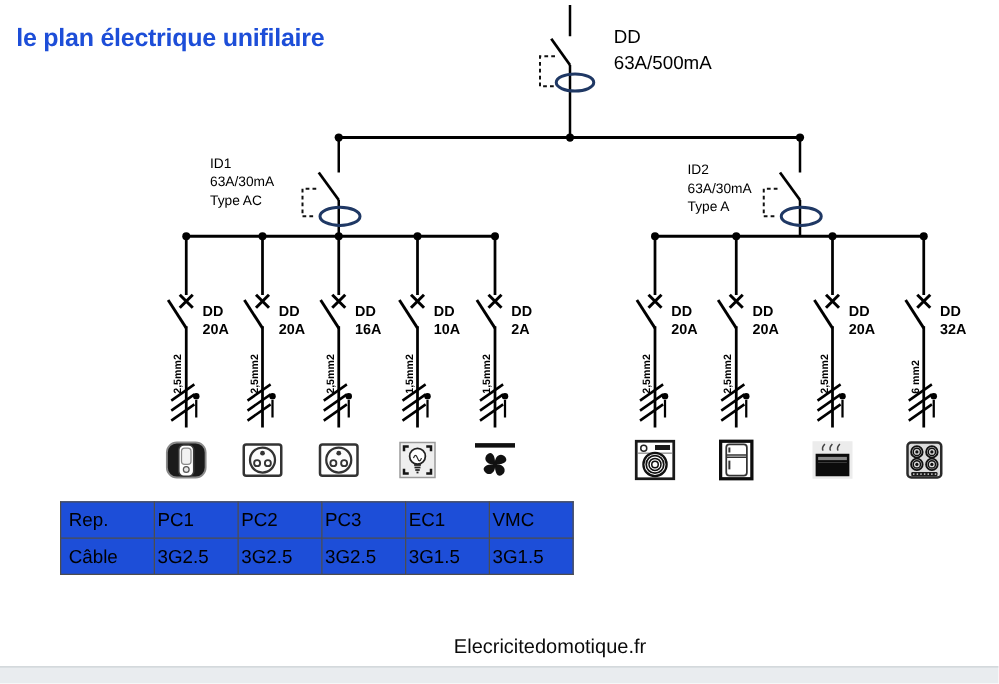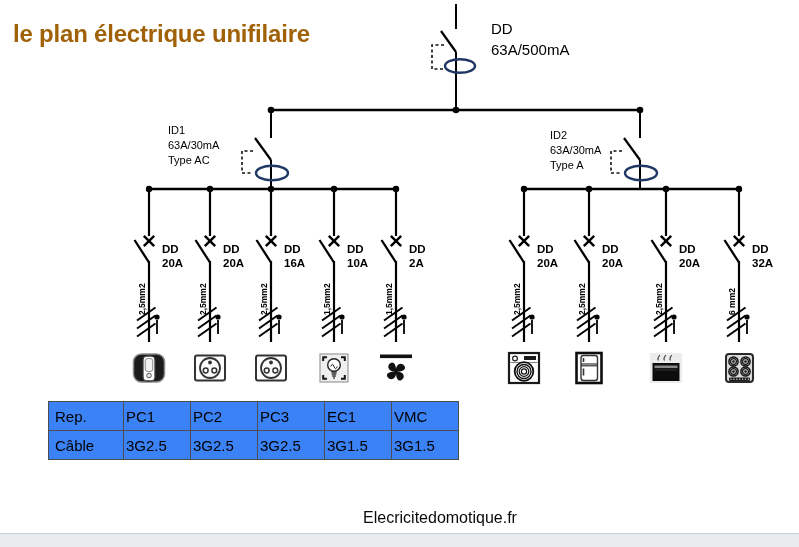--- a/index.html
+++ b/index.html
@@ -1,25 +1,25 @@
 <!DOCTYPE html>
 <html><head>
 <meta charset="utf-8">
 <style>
   html,body{margin:0;padding:0;background:#fff;}
   #page{position:relative;width:799px;height:547px;background:#ffffff;overflow:hidden;
         font-family:"Liberation Sans",sans-serif;}
-  #title{position:absolute;left:13px;top:20px;font-size:24px;font-weight:bold;color:#a16207;
+  #title{position:absolute;left:13px;top:20px;font-size:20px;font-weight:bold;color:#1d4ed8;
          letter-spacing:-0.2px;white-space:nowrap;}
   svg text{fill:#000;}
   .dev{font:bold 11.5px "Liberation Sans",sans-serif;}
   .cable{font:bold 8.5px "Liberation Sans",sans-serif;}
   .idlbl{font:11px "Liberation Sans",sans-serif;}
   .mainlbl{font:15px "Liberation Sans",sans-serif;}
-  table{border-collapse:collapse;position:absolute;background:#3b82f6;
+  table{border-collapse:collapse;position:absolute;background:#1d4ed8;
         font-family:"Liberation Sans",sans-serif;font-size:15px;color:#000;}
   td{border:1px solid #4d4d4d;height:28px;text-align:left;padding:0 2px;}
   #tableL{left:48px;top:401px;}
   #tableR{left:484px;top:401px;}
   #tableL td.rowhdr{text-align:left;padding-left:6px;width:66px;}
   #tableL td{width:62px;}
   #tableR td{width:71px;}
   #footerText{position:absolute;left:320px;top:509px;width:240px;text-align:center;
               font-size:16px;color:#0a0a0a;}
   #bottomStrip{position:absolute;left:0;top:533px;width:799px;height:14px;

